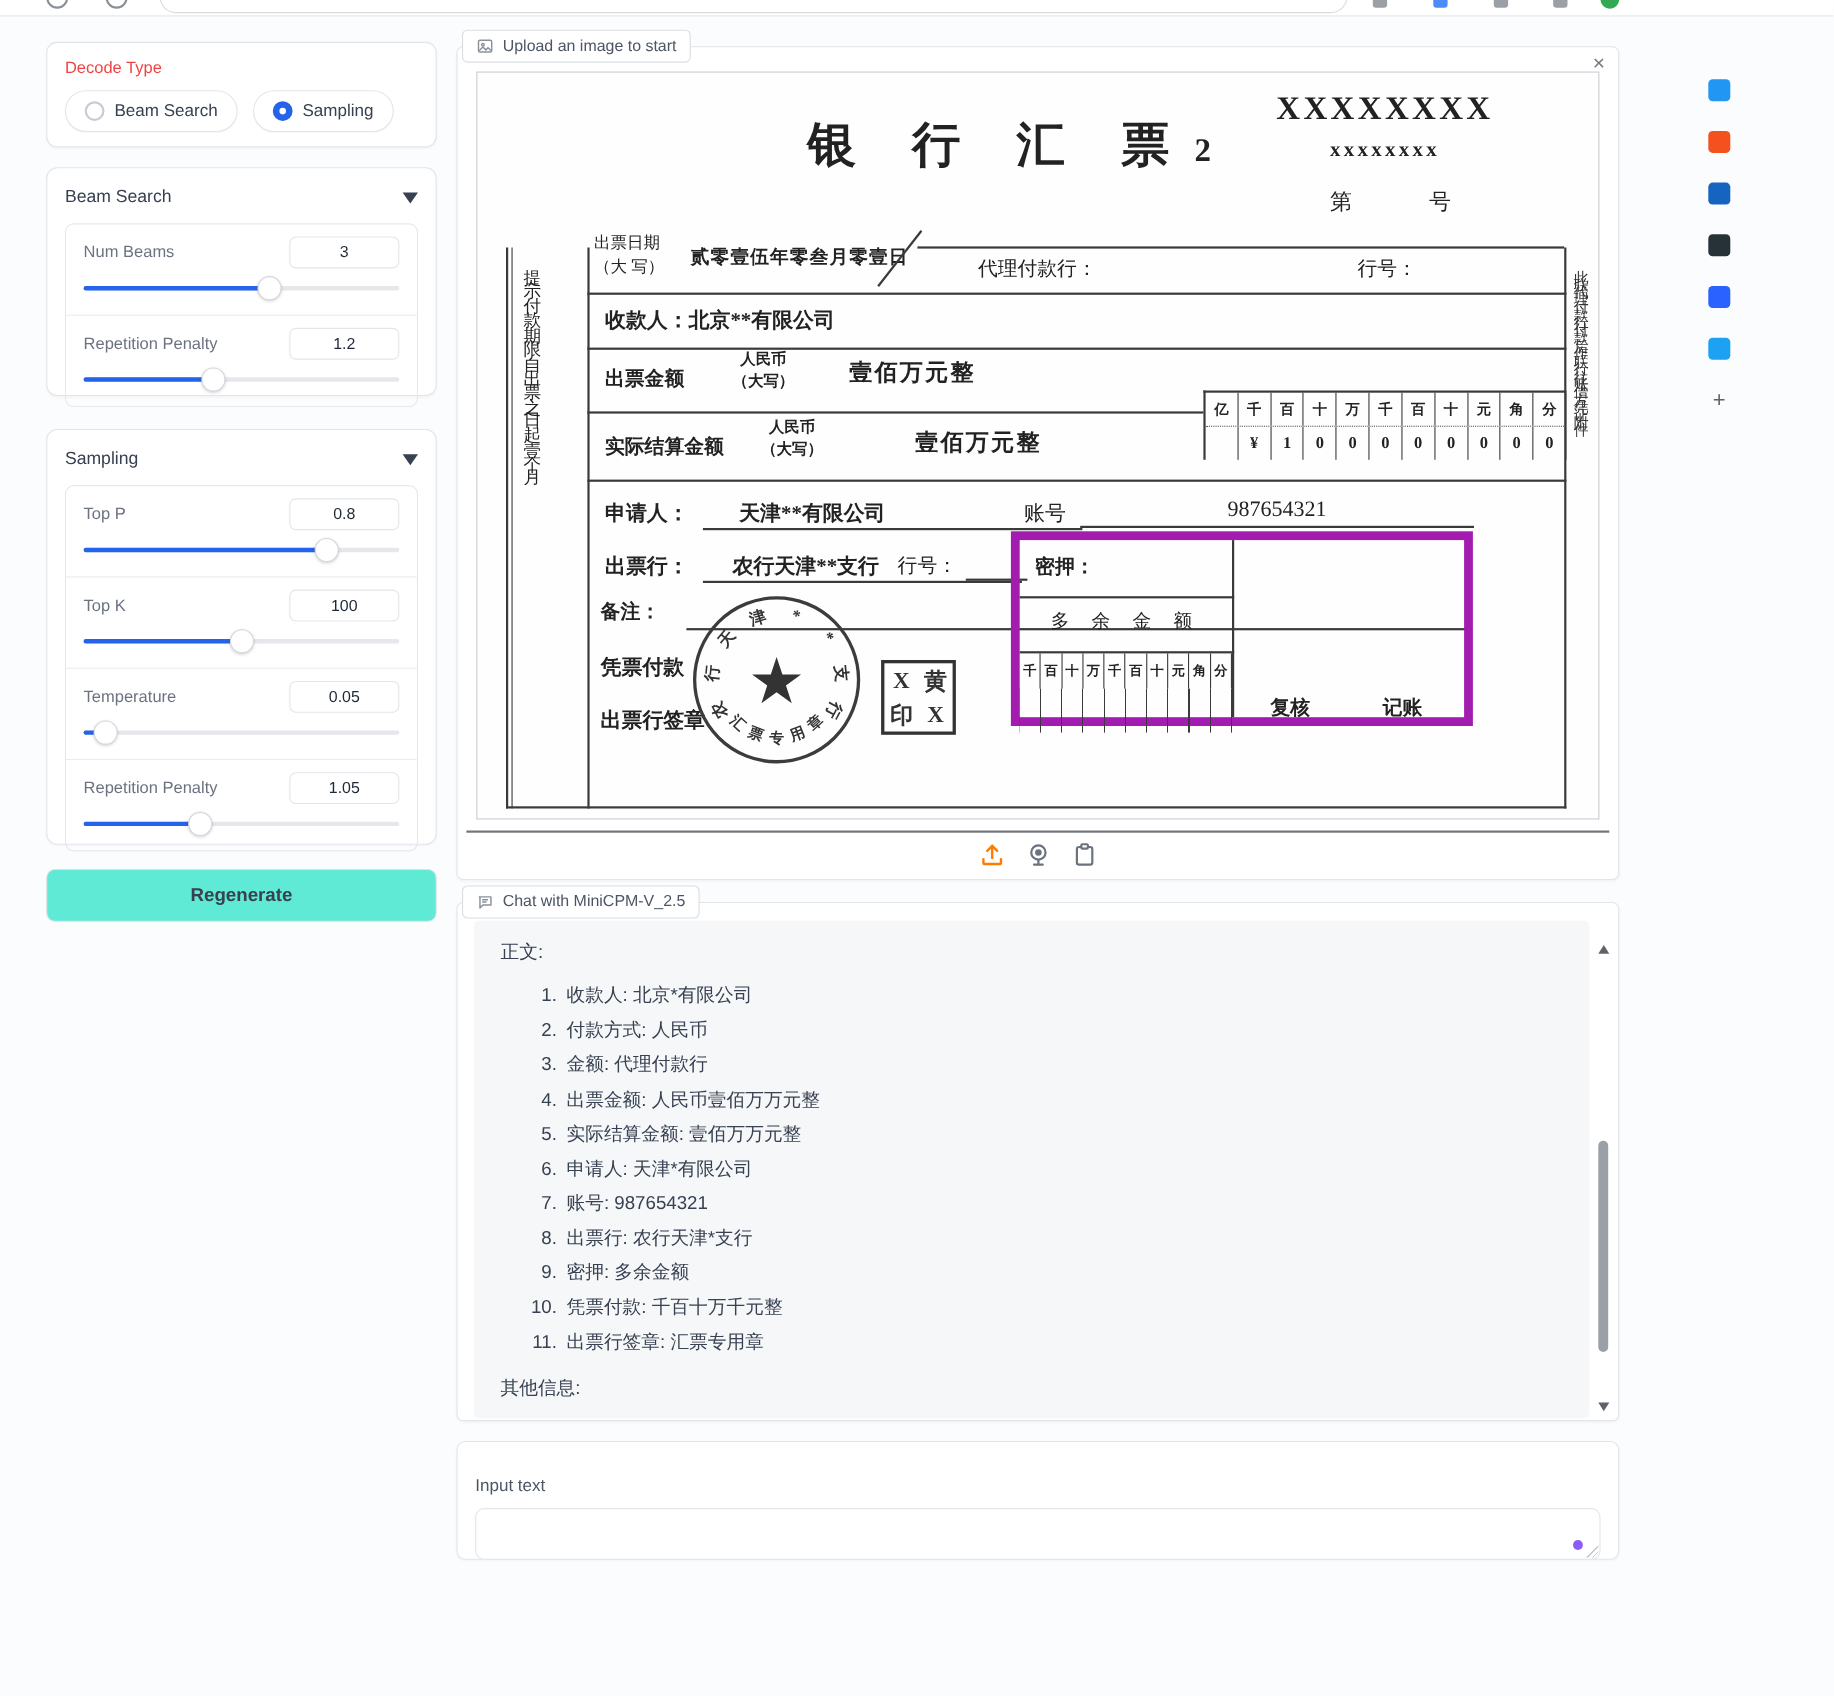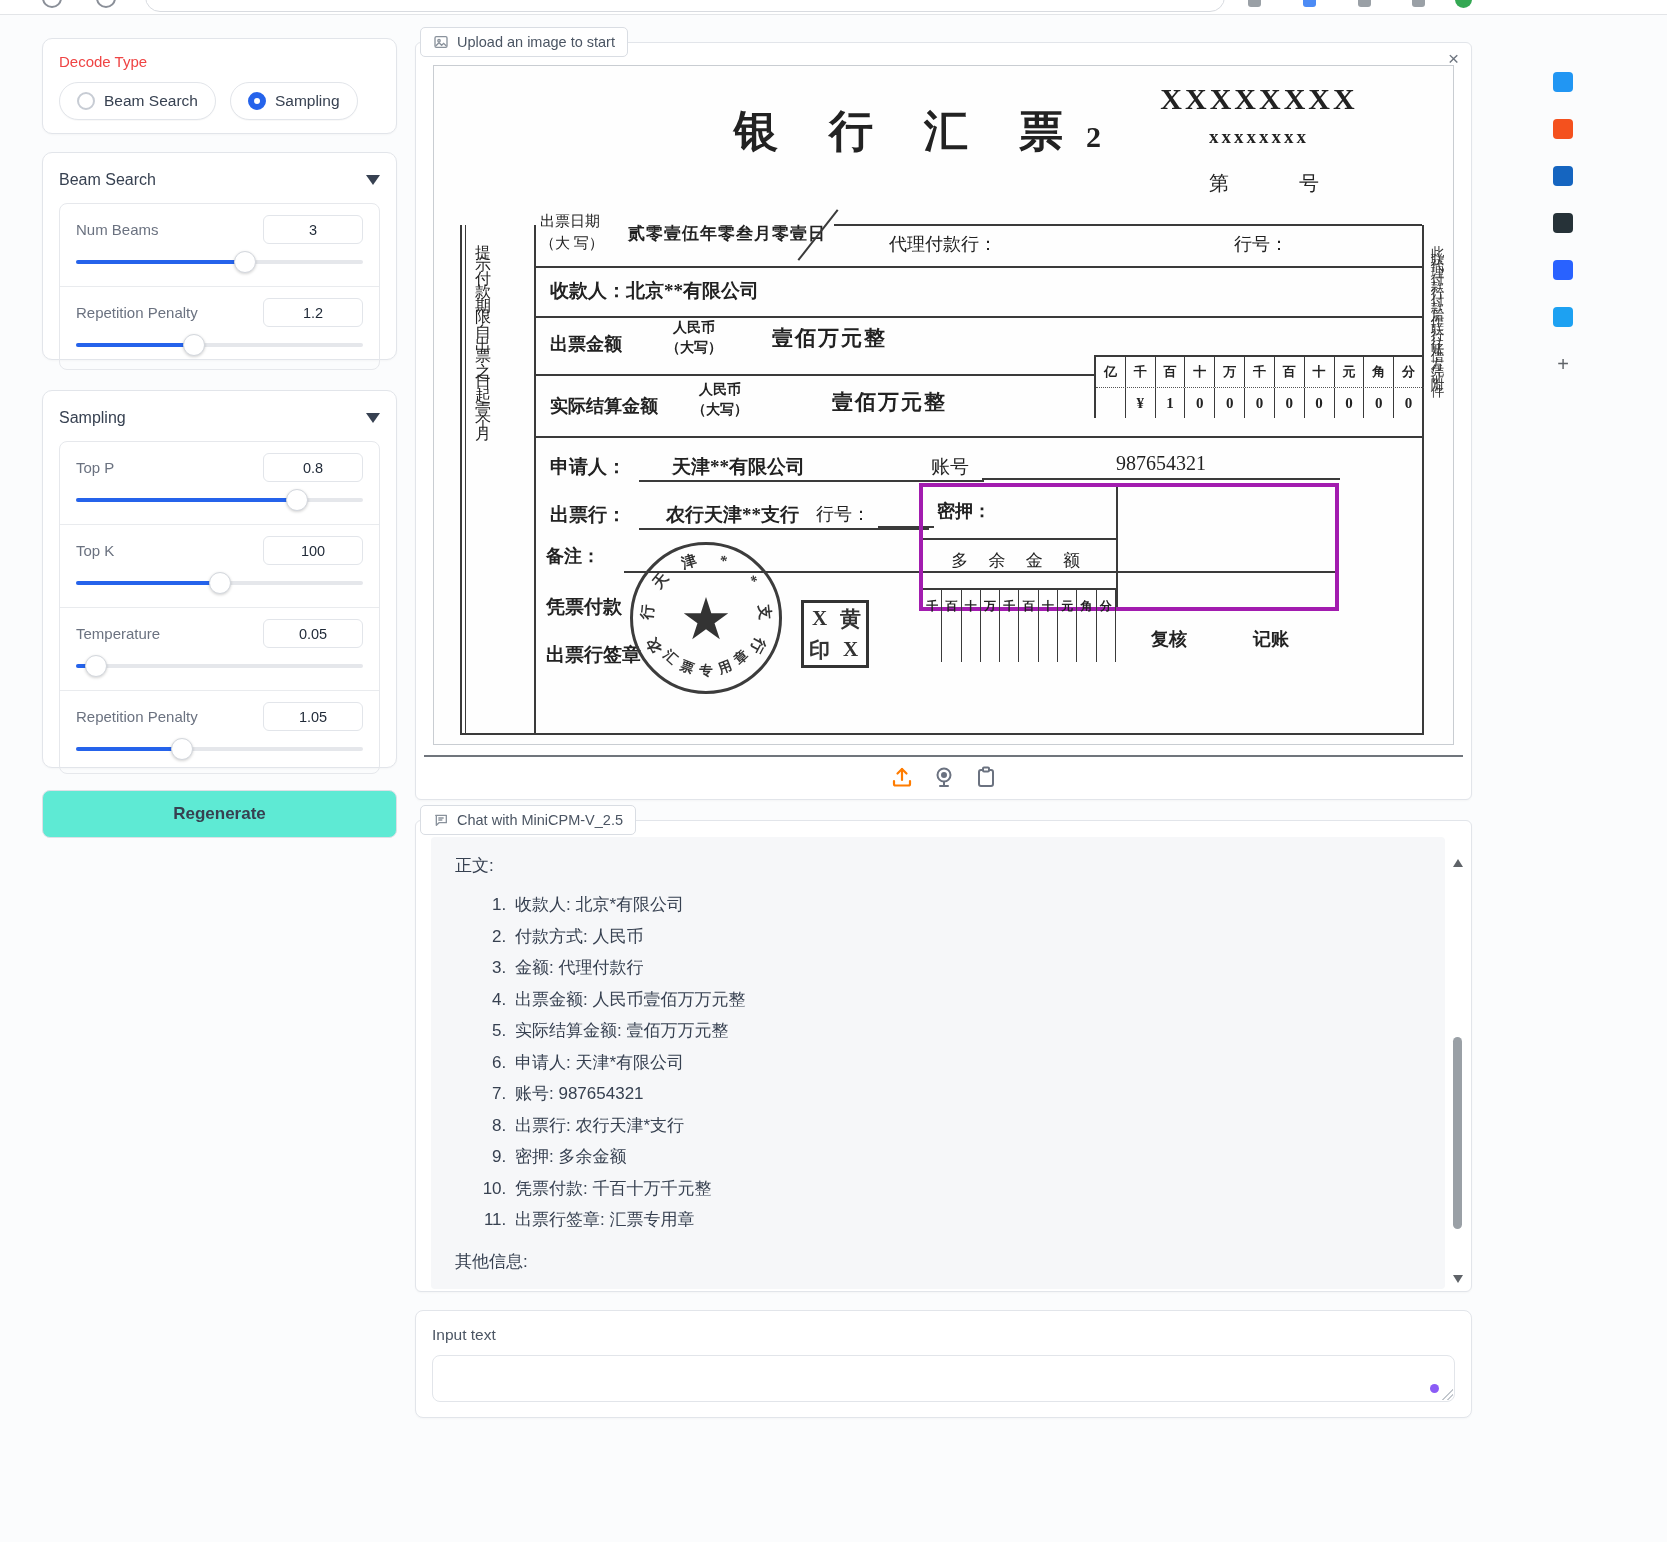--- a/index.html
+++ b/index.html
@@ -102,21 +102,21 @@
   .d-acct-value { left:548px; top:386px; width:358px; text-align:center; font-size:20px; }
   .d-issuer { left:116px; top:436px; font-size:19px; font-weight:bold; }
   .d-iss-line { left:205px; top:462px; width:290px; height:2px; }
   .d-iss-value { left:232px; top:436px; font-size:19px; font-weight:bold; }
   .d-iss-no { left:382px; top:436px; font-size:18px; }
   .d-iss-no-line { left:444px; top:460px; width:56px; height:2px; }
   .d-remark { left:112px; top:478px; font-size:18px; font-weight:bold; }
   .d-remark-line { left:190px; top:505px; width:712px; height:2px; }
   .d-pay { left:112px; top:528px; font-size:19px; font-weight:bold; }
   .d-sign { left:112px; top:576px; font-size:19px; font-weight:bold; }
-  .secret-box { left:485px; top:417px; width:420px; height:128px; border:4px solid #a21caf; }
+  .secret-box { left:485px; top:417px; width:420px; height:177px; border:8px solid #a21caf; }
   .sb-divider { position:absolute; left:193px; top:0; width:2px; height:100%; background:#3a3a3a; }
   .sb-mp { position:absolute; left:14px; top:12px; font-size:18px; font-weight:bold; }
   .sb-line1 { position:absolute; left:0; top:51px; width:195px; height:2px; background:#3a3a3a; }
   .sb-surplus { position:absolute; left:0; top:62px; width:193px; text-align:center; font-size:17px; letter-spacing:8px; }
   .sb-line2 { position:absolute; left:0; top:101px; width:195px; height:2px; background:#3a3a3a; }
   .sb-cols { position:absolute; left:0; top:103px; width:193px; height:32px; display:flex; }
   .sb-cols span { flex:1; border-right:1px solid #3a3a3a; display:flex; align-items:center; justify-content:center; font-size:12px; font-weight:bold; }
   .sb-empty { position:absolute; left:0; top:135px; width:193px; height:40px;
     background-image:repeating-linear-gradient(to right,transparent 0,transparent 18.3px,#3a3a3a 18.3px,#3a3a3a 19.3px); }
   .sb-fuhe { position:absolute; left:228px; top:140px; font-size:18px; font-weight:bold; }
@@ -139,21 +139,21 @@
   .chat-other { margin-top:11px; line-height:30px; }
   ul.chat-sublist { margin:8px 0 0 66px; list-style-type:circle; }
   ul.chat-sublist li { line-height:31px; padding-left:4px; }
   .chat-scrollbar { position:absolute; right:6px; top:38px; bottom:8px; width:14px; }
   .scroll-arrow { position:absolute; left:2px; width:0; height:0; border-left:5px solid transparent; border-right:5px solid transparent; cursor:pointer; }
   .scroll-up { top:0; border-bottom:8px solid #5f6368; }
   .scroll-down { bottom:0; border-top:8px solid #5f6368; }
   .scroll-thumb { position:absolute; left:2px; top:178px; width:9px; height:192px; background:#9aa0a6; border-radius:5px; cursor:pointer; }
   
   .input-panel { left:415px; top:1310px; width:1057px; height:108px; border-radius:8px; padding:15px 16px; }
-  .input-label { font-size:15.5px; color:#4b5563; }
+  .input-label { font-size:15.5px; color:#4b5563;margin-top:16px; }
   .input-box { position:relative; margin-top:11px; height:47px; }
   .input-box textarea { width:100%; height:100%; border:1px solid #e2e5ea; border-radius:8px; resize:none; outline:none; font-family:inherit; font-size:16px; padding:10px 30px 10px 12px; color:#111; background:#fff; }
   .mic-dot { position:absolute; right:16px; bottom:9px; width:9px; height:9px; border-radius:50%; background:#8b5cf6; }
   .resize-corner { position:absolute; right:2px; bottom:2px; width:11px; height:11px;
     background:linear-gradient(135deg,transparent 0 50%,#c3c8ce 50% 56%,transparent 56% 72%,#c3c8ce 72% 78%,transparent 78%); }
 </style>
 </head>
 <body>
 
 <div class="browser-bar">

